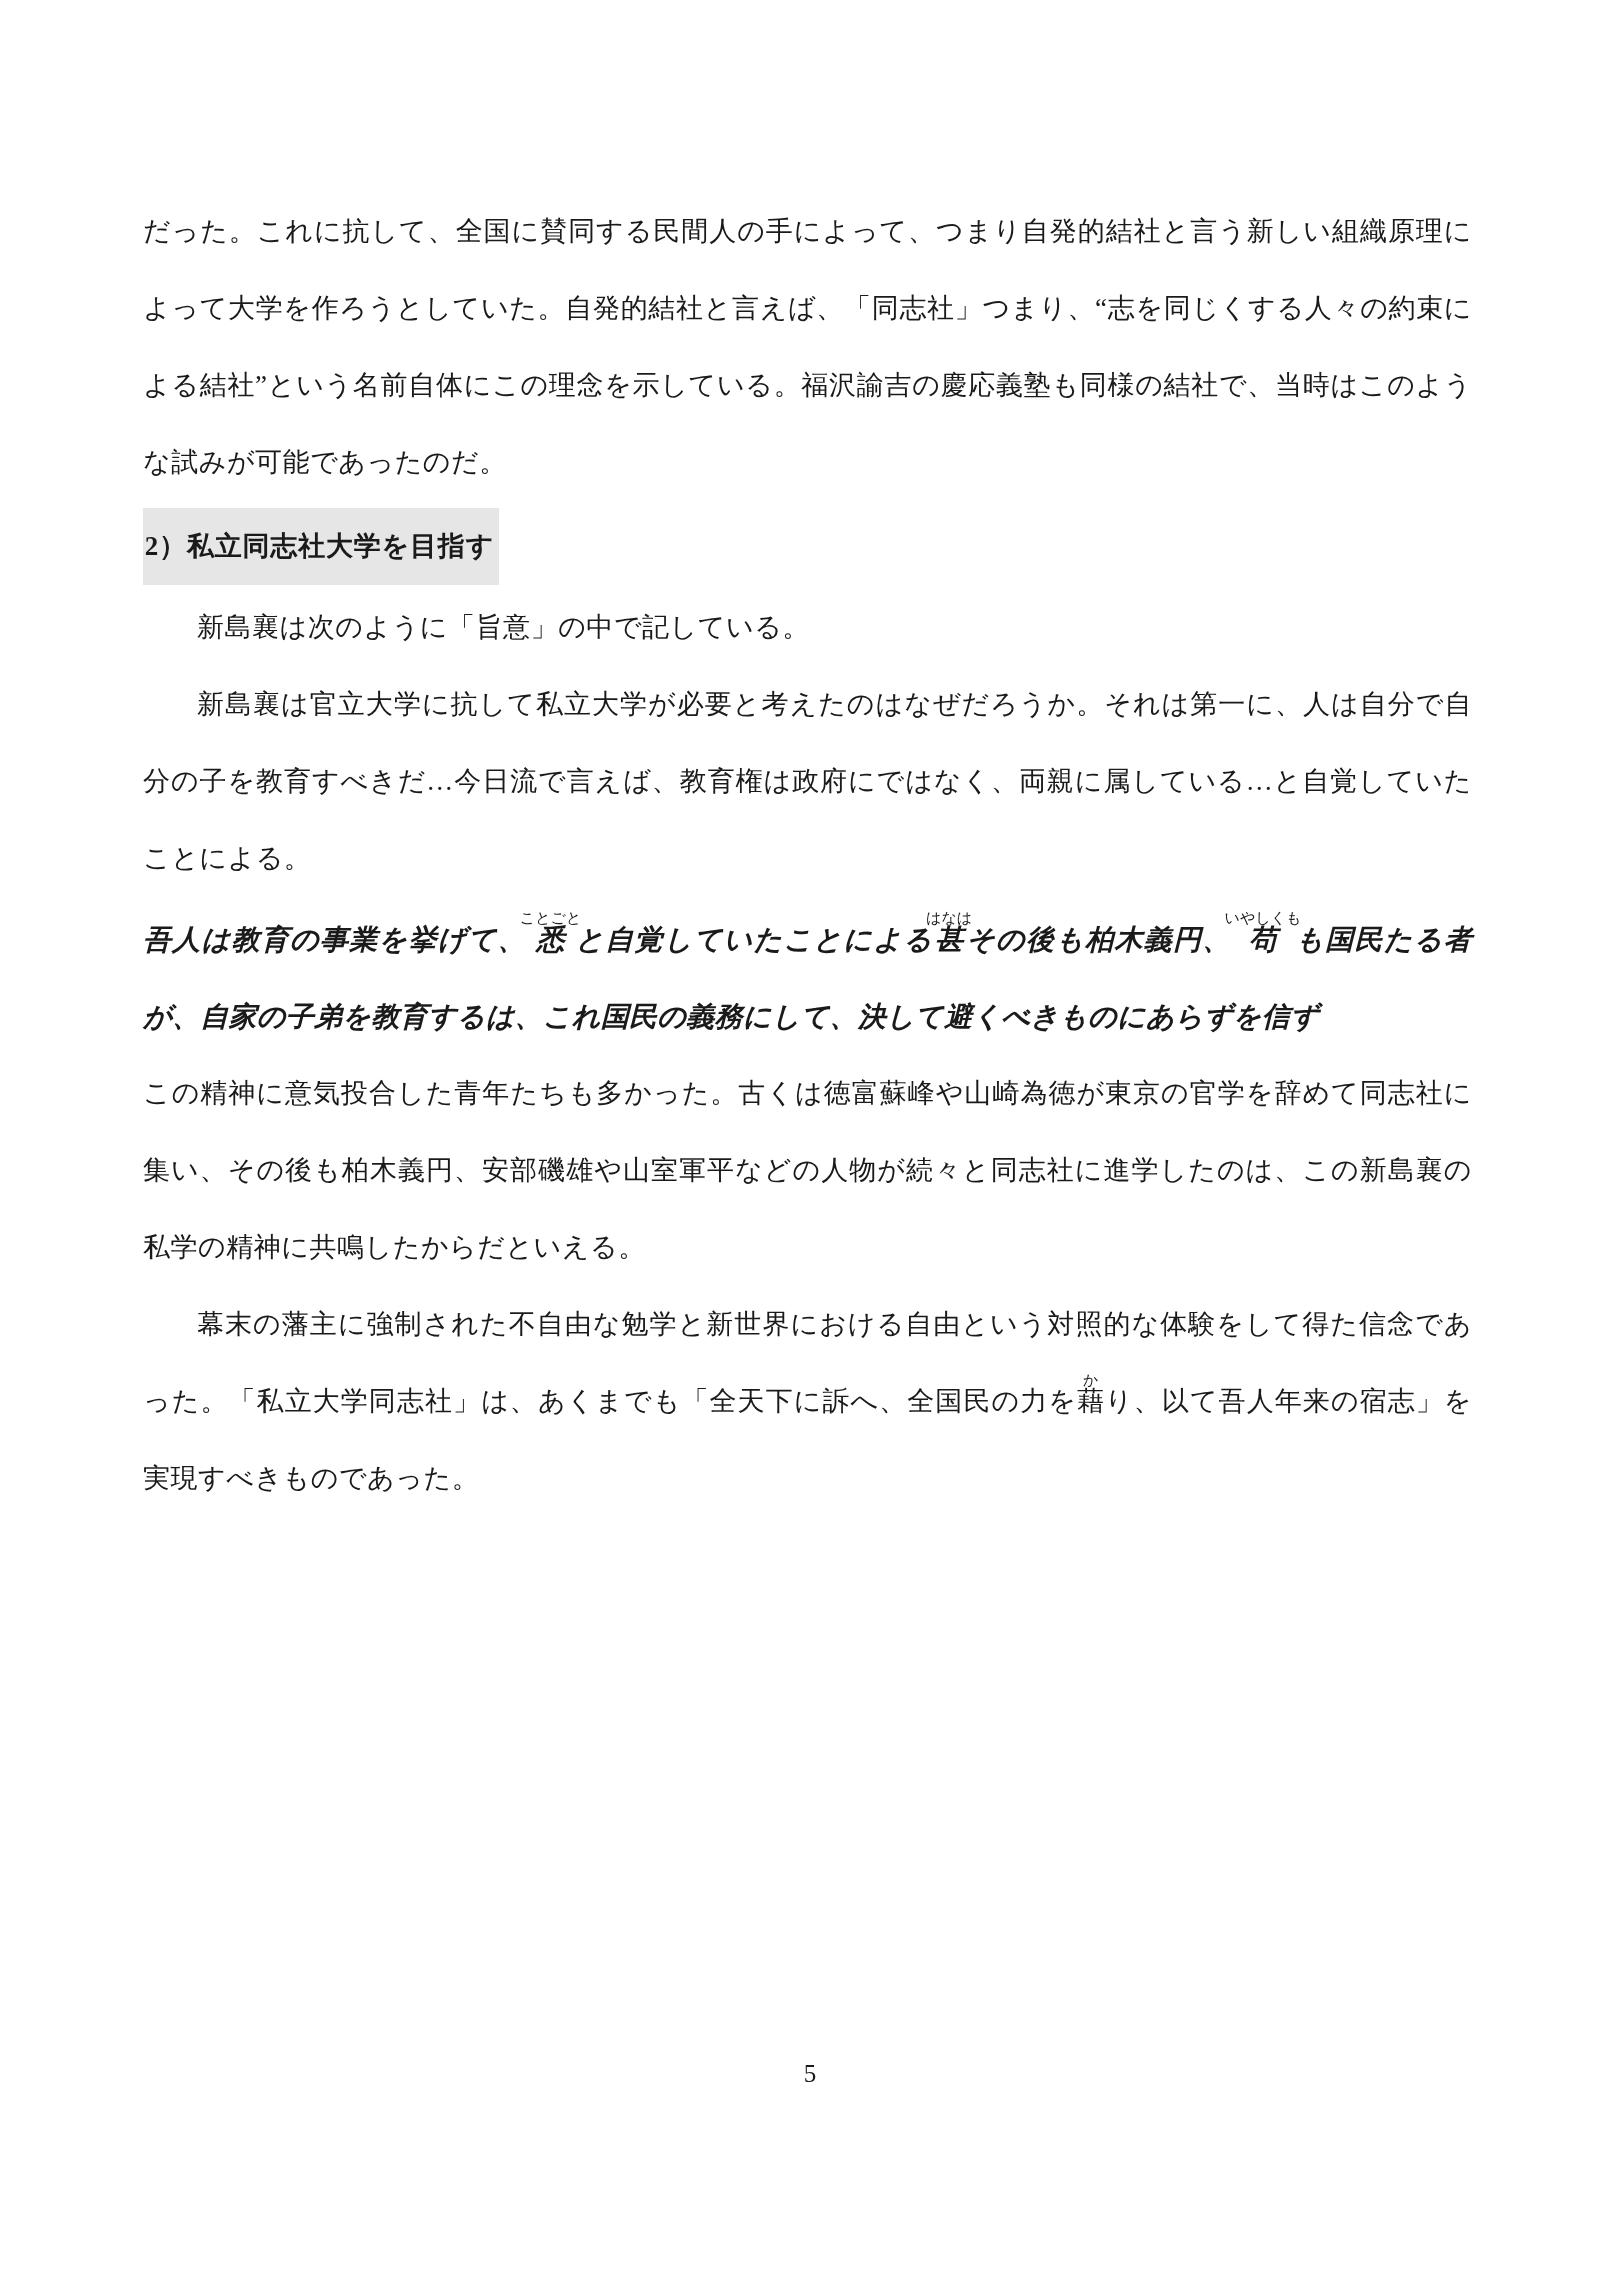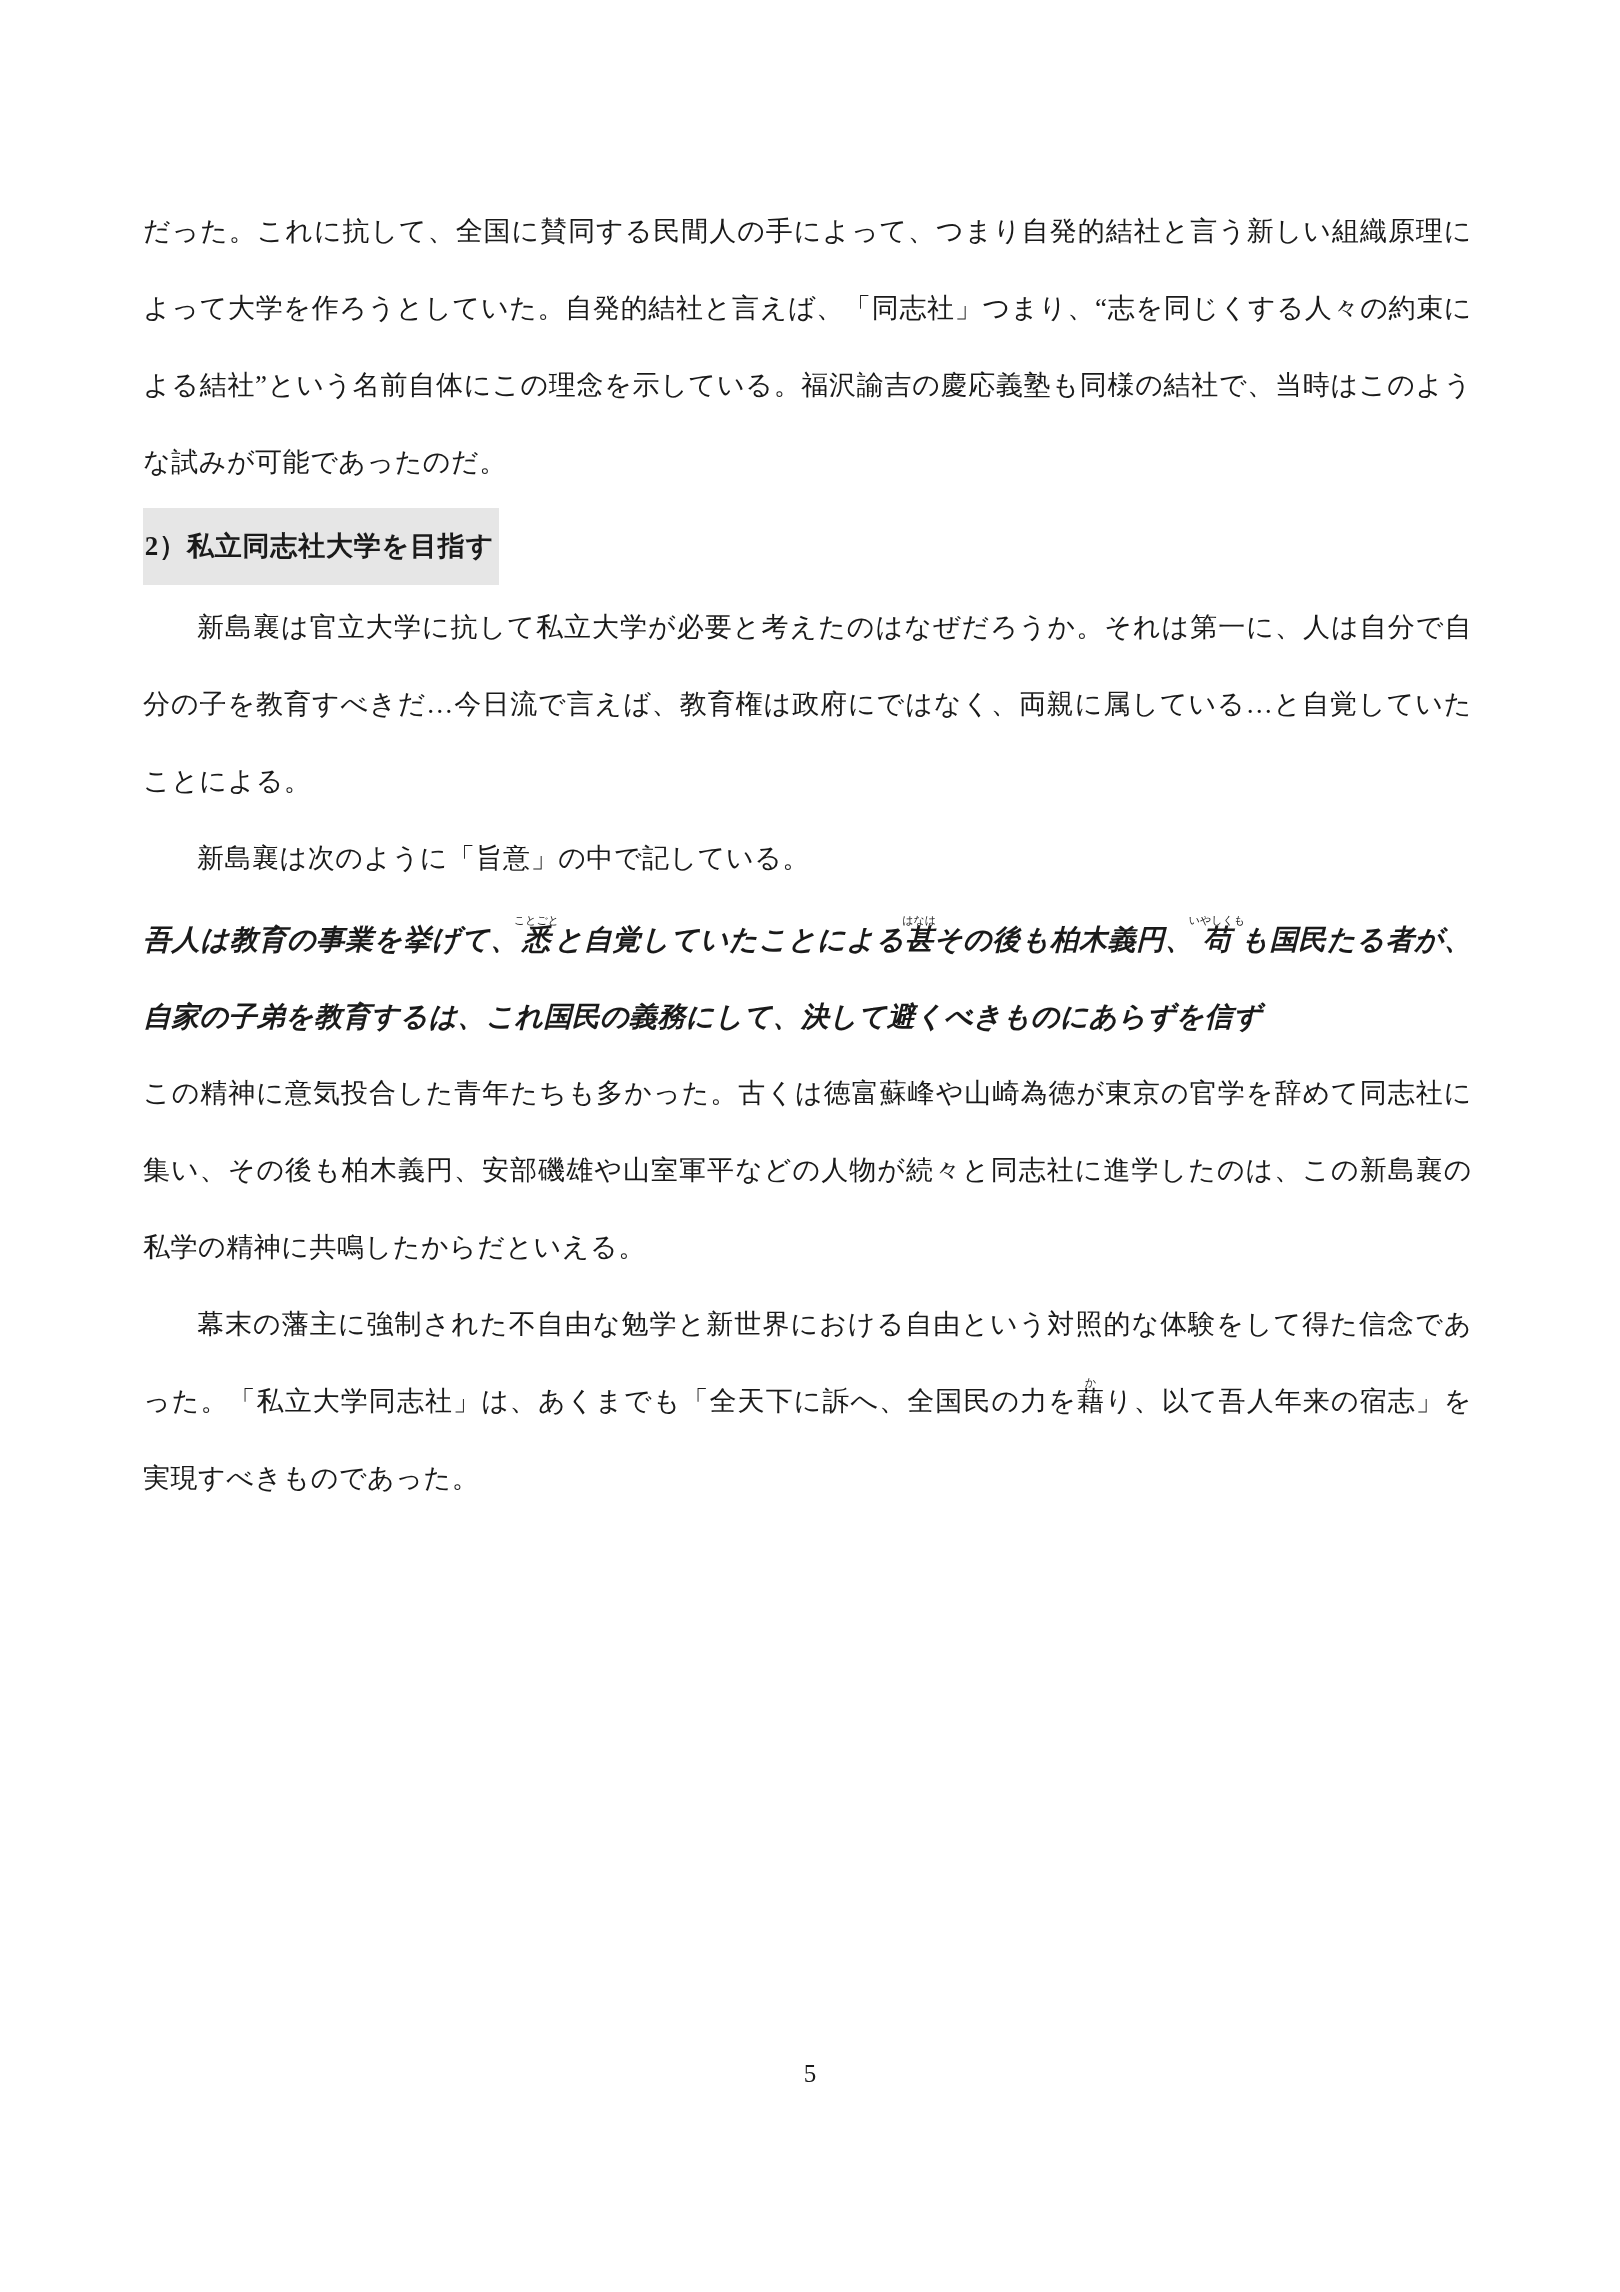--- a/index.html
+++ b/index.html
@@ -54,21 +54,21 @@
     font-style: italic;
     letter-spacing: 0.01em;
     text-align: justify;
     text-justify: inter-ideograph;
     margin: 3.6px 0 0 0;
   }
   ruby {
     ruby-position: over;
   }
   rt {
-    font-size: 11px;
+    font-size: 15px;
     font-weight: 400;
     font-style: normal;
     letter-spacing: 0;
     line-height: 1.1;
   }
   .page-number {
     position: absolute;
     left: 0;
     right: 0;
     top: 2060px;
@@ -81,23 +81,23 @@
 <body>
 
 <div class="page">
 
   <p class="body-text">だった。これに抗して、全国に賛同する民間人の手によって、つまり自発的結社と言う新しい組織原理によって大学を作ろうとしていた。自発的結社と言えば、「同志社」つまり、“志を同じくする人々の約束による結社”という名前自体にこの理念を示している。福沢諭吉の慶応義塾も同様の結社で、当時はこのような試みが可能であったのだ。</p>
 
   <div class="heading-wrap">
     <span class="heading">2）私立同志社大学を目指す</span>
   </div>
 
+  <p class="body-text indent">新島襄は次のように「旨意」の中で記している。</p>
+
   <p class="body-text indent">新島襄は官立大学に抗して私立大学が必要と考えたのはなぜだろうか。それは第一に、人は自分で自分の子を教育すべきだ…今日流で言えば、教育権は政府にではなく、両親に属している…と自覚していたことによる。</p>
-
-  <p class="body-text indent">新島襄は次のように「旨意」の中で記している。</p>
 
   <p class="quote">
     <span>吾人は教育の事業を挙げて、</span><ruby><span>悉</span><rt>ことごと</rt></ruby><span>と自覚していたことによる</span><ruby><span>甚</span><rt>はなは</rt></ruby><span>その後も柏木義円、</span><ruby><span>苟</span><rt>いやしくも</rt></ruby><span>も国民たる者が、自家の子弟を教育するは、これ国民の義務にして、決して避くべきものにあらずを信ず</span>
   </p>
 
   <p class="body-text">この精神に意気投合した青年たちも多かった。古くは徳富蘇峰や山崎為徳が東京の官学を辞めて同志社に集い、その後も柏木義円、安部磯雄や山室軍平などの人物が続々と同志社に進学したのは、この新島襄の私学の精神に共鳴したからだといえる。</p>
 
   <p class="body-text indent">
     <span>幕末の藩主に強制された不自由な勉学と新世界における自由という対照的な体験をして得た信念であった。「私立大学同志社」は、あくまでも「全天下に訴へ、全国民の力を</span><ruby><span>藉</span><rt>か</rt></ruby><span>り、以て吾人年来の宿志」を実現すべきものであった。</span>
   </p>

